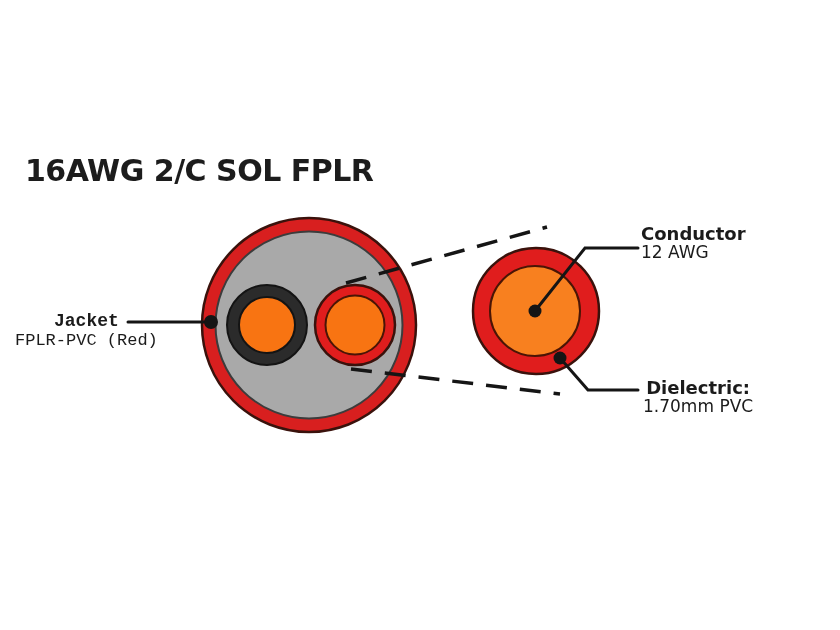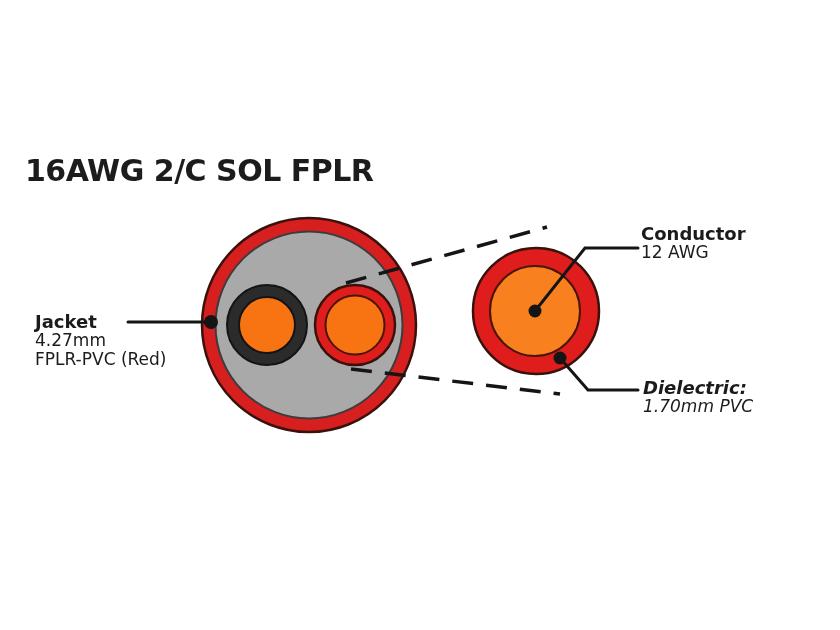--- a/index.html
+++ b/index.html
@@ -35,24 +35,25 @@
   }
   .callout {
     position: absolute;
     font-size: 17px;
     line-height: 19px;
     white-space: nowrap;
   }
   .callout .heading {
     font-weight: 700;
     font-size: 18px;
+    text-align: center;
   }
-  .callout-jacket     { left: 35px;  top: 312px; }
+  .callout-jacket     { left: 15px;  top: 312px; font-family: Liberation Mono, monospace; }
   .callout-conductor  { left: 641px; top: 224px; }
-  .callout-dielectric { left: 643px; top: 378px; font-style: italic; }
+  .callout-dielectric { left: 643px; top: 378px; }
 
   
   .ring-outline   { stroke: #3a120c; stroke-width: 2.5; }
   .gray-outline   { stroke: #3c3c3c; stroke-width: 2; }
   .black-outline  { stroke: #141414; stroke-width: 2; }
   .copper-outline { stroke: #4a1505; stroke-width: 2; }
   .leader {
     stroke: #151515;
     stroke-width: 3;
     fill: none;
@@ -95,21 +96,20 @@
 
     <circle cx="535" cy="311" r="6.5" fill="#151515"></circle>
     <path class="leader" d="M535,311 L585,248 L638,248"></path>
 
     <circle cx="560" cy="358" r="6.5" fill="#151515"></circle>
     <path class="leader" d="M560,358 L588,390 L638,390"></path>
   </svg>
 
   <div class="callout callout-jacket">
     <div class="heading">Jacket</div>
-    <div>4.27mm</div>
     <div>FPLR-PVC (Red)</div>
   </div>
 
   <div class="callout callout-conductor">
     <div class="heading">Conductor</div>
     <div>12 AWG</div>
   </div>
 
   <div class="callout callout-dielectric">
     <div class="heading">Dielectric:</div>

